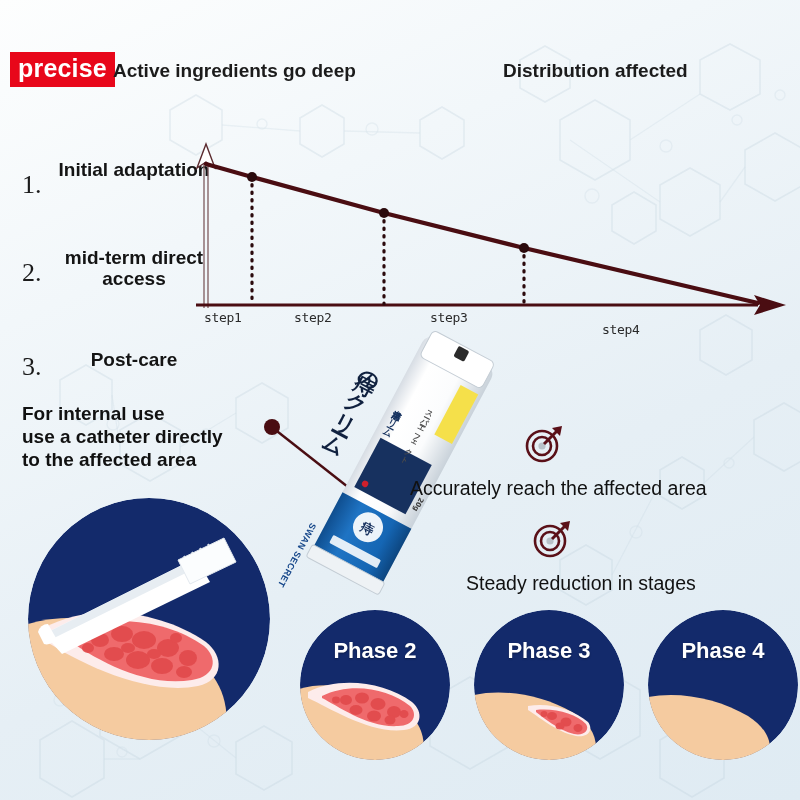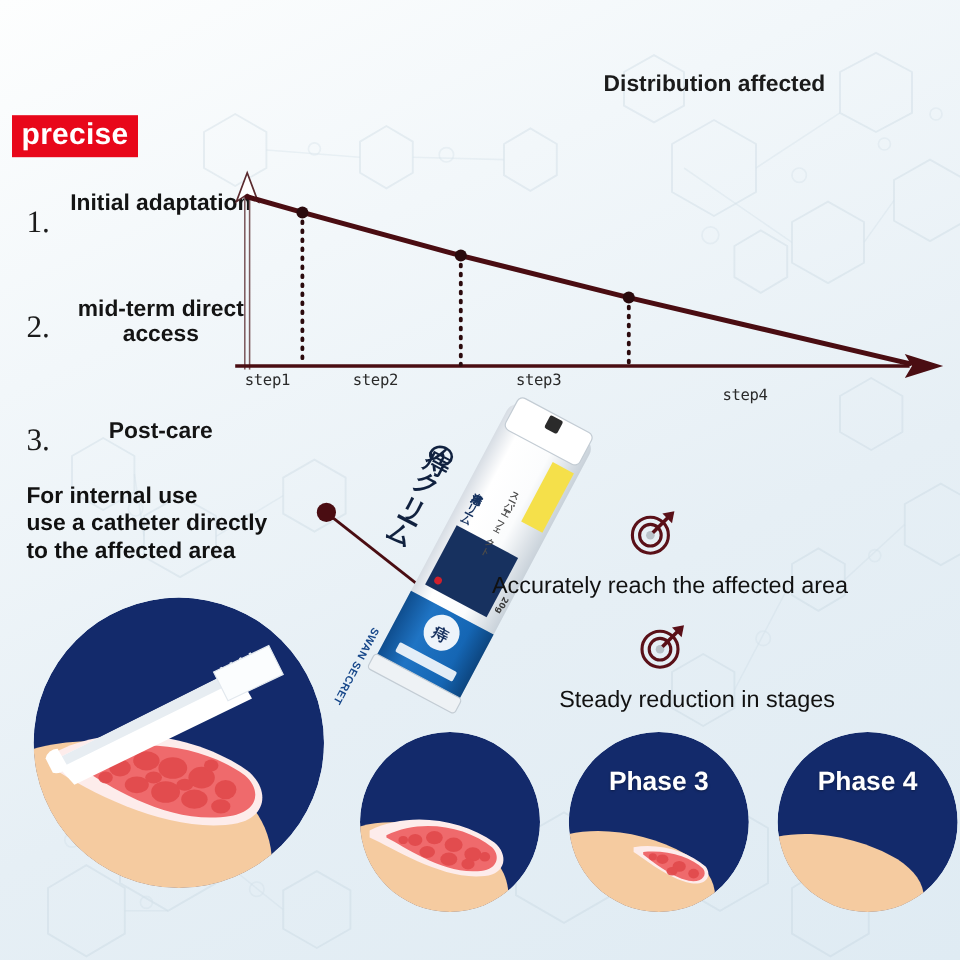--- a/index.html
+++ b/index.html
@@ -26,21 +26,20 @@
   }
   .badge {
     position: absolute; top: 0;
     background: #e8071a;
     color: #ffffff;
     font-weight: bold;
     font-size: 25px;
     letter-spacing: .2px;
     padding: 4px 8px 6px 8px;
     line-height: 1;
-    margin-top: 44px;
   }
   .badge.b1 { left: 10px; }
   .badge.b2 { left: 400px; }
   .head-text {
     position: absolute; top: 8px;
     font-size: 19px; font-weight: bold; color: #1b1b1b;
   }
   .head-text.h1 { left: 113px; }
   .head-text.h2 { left: 503px; }
 
@@ -182,20 +181,21 @@
       <circle cx="206" cy="434" r="5"></circle>
       <circle cx="636" cy="532" r="6"></circle>
       <circle cx="729" cy="463" r="5"></circle>
       <circle cx="780" cy="95" r="5"></circle>
       <circle cx="60" cy="700" r="6"></circle>
     </g>
   </svg>
 
   <div class="header-row">
     <div class="badge b1">precise</div>
+    <div class="head-text h1">Active ingredients go deep</div>
     <div class="head-text h2">Distribution affected</div>
   </div>
 
   <div class="steps-list">
     <div class="step-item s1">
       <span class="num">1.</span>
       <span class="lbl">Initial adaptation</span>
     </div>
     <div class="step-item s2">
       <span class="num">2.</span>
@@ -380,20 +380,21 @@
         <ellipse cx="62" cy="88" rx="7" ry="5.5"></ellipse>
         <ellipse cx="78" cy="94" rx="7.5" ry="6"></ellipse>
         <ellipse cx="94" cy="102" rx="7" ry="6"></ellipse>
         <ellipse cx="56" cy="100" rx="6.5" ry="5"></ellipse>
         <ellipse cx="74" cy="106" rx="7" ry="5.5"></ellipse>
         <ellipse cx="90" cy="110" rx="5.5" ry="4.5"></ellipse>
         <ellipse cx="36" cy="90" rx="4" ry="3.4"></ellipse>
         <ellipse cx="104" cy="104" rx="4.5" ry="4"></ellipse>
       </g>
     </svg>
+    <div class="plabel">Phase 2</div>
   </div>
 
   <div class="phase p3">
     <div class="navy"></div>
     <svg viewBox="0 0 150 150" width="150" height="150">
       <path d="M-4 86 C 26 78, 66 84, 98 102 C 118 114, 126 130, 120 150 L -4 150 Z" fill="#f5cba0"></path>
       <path d="M54 96 C 76 92, 100 100, 114 112 C 120 120, 114 128, 102 126 C 82 122, 64 106, 54 100 Z" fill="#fdeceb"></path>
       <path d="M62 100 C 82 98, 102 104, 112 114 C 116 120, 110 126, 100 124 C 84 120, 70 108, 62 102 Z" fill="#ef6a6c"></path>
       <g fill="#e14a4c" opacity=".92">
         <ellipse cx="78" cy="106" rx="5" ry="4"></ellipse>

